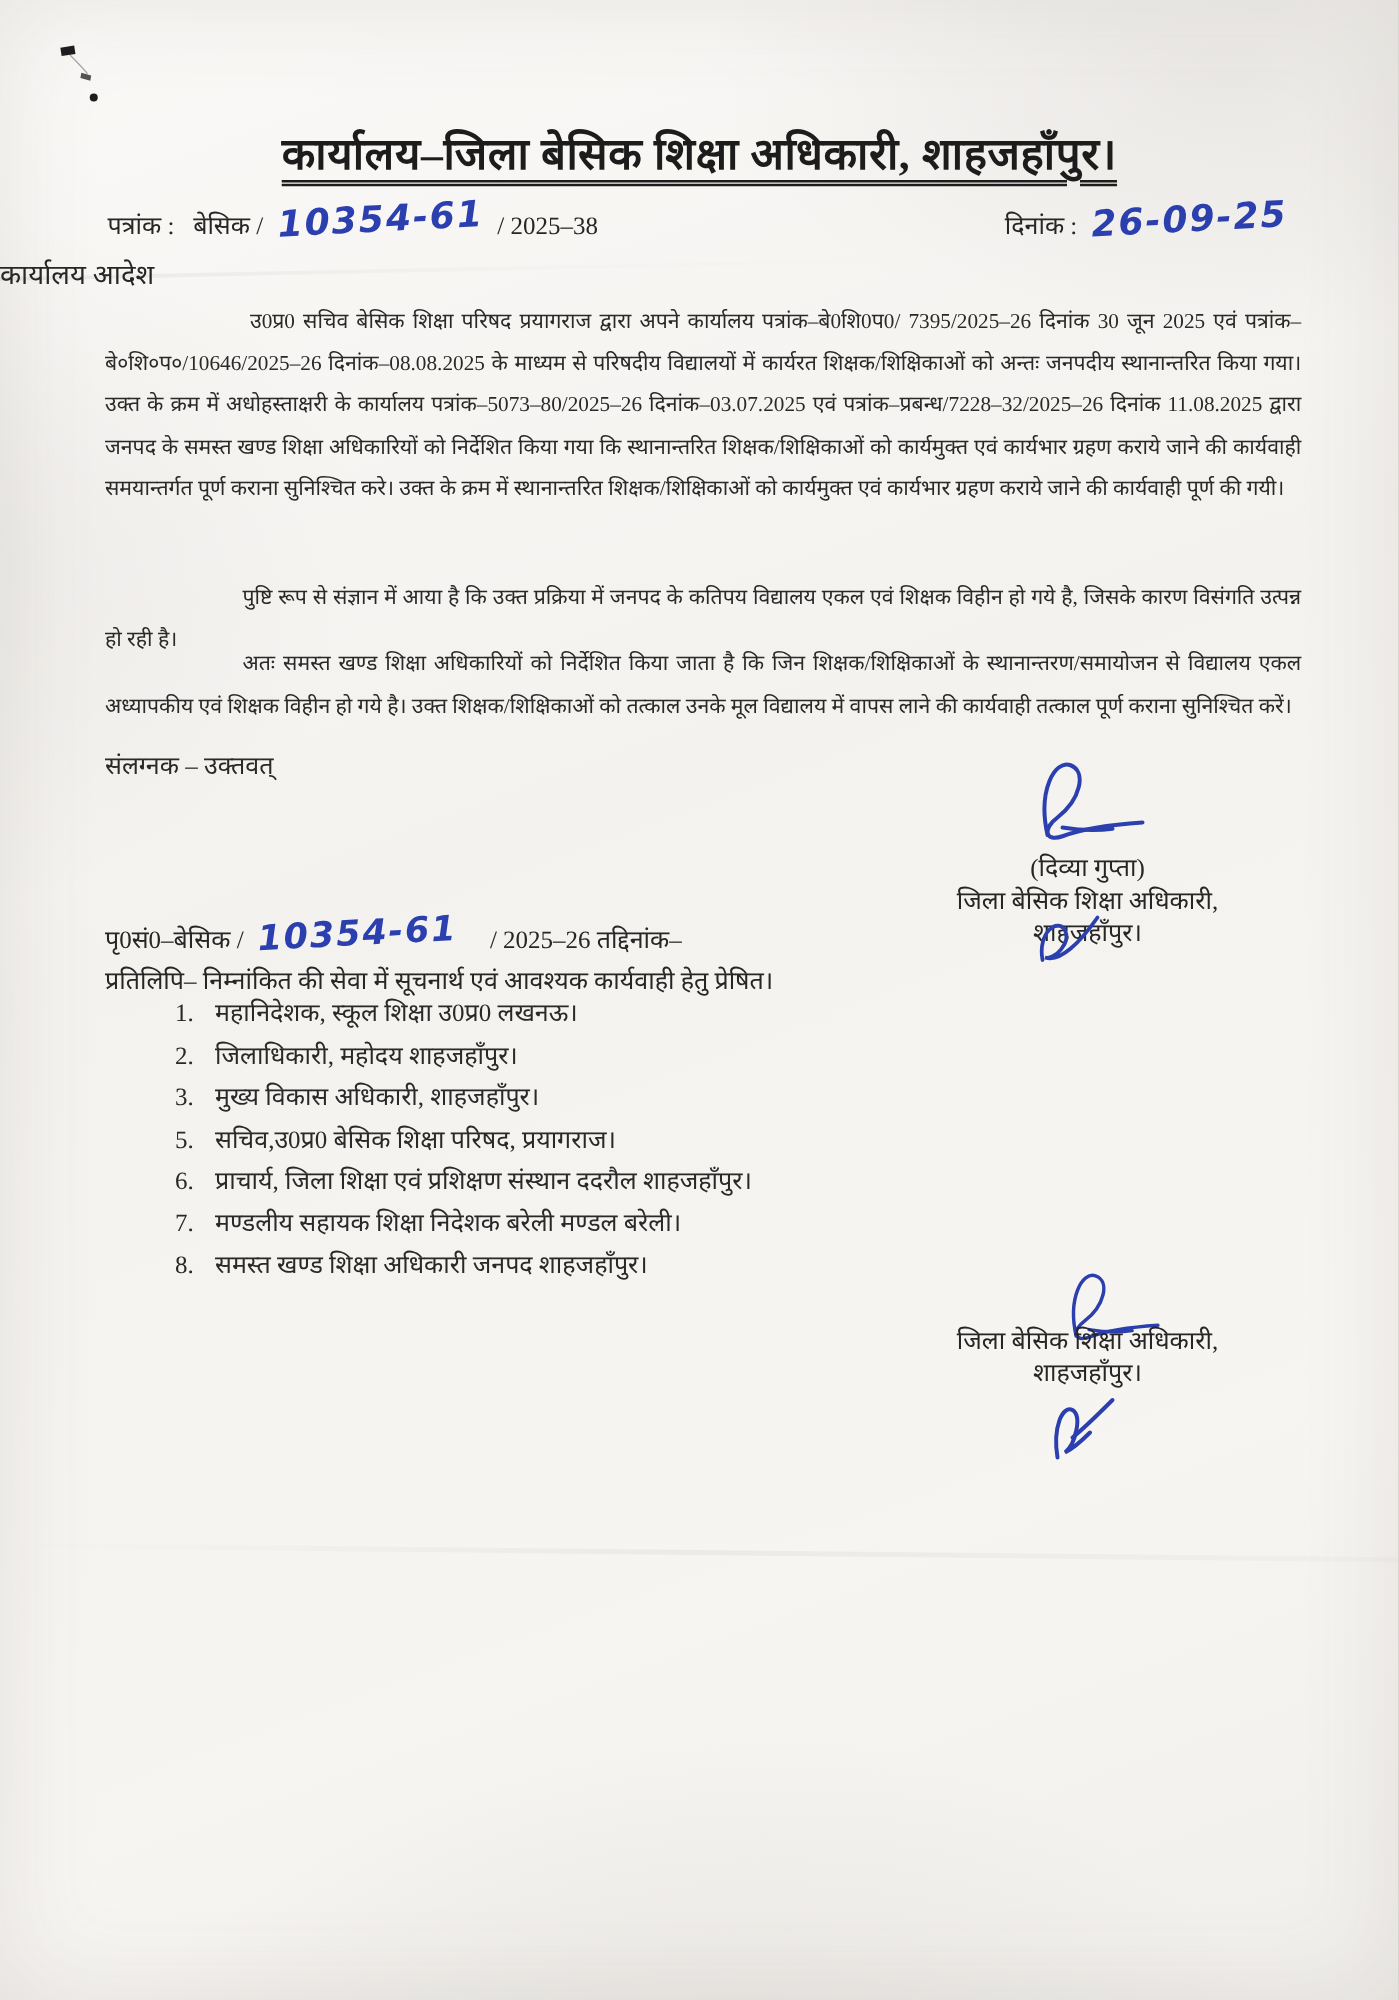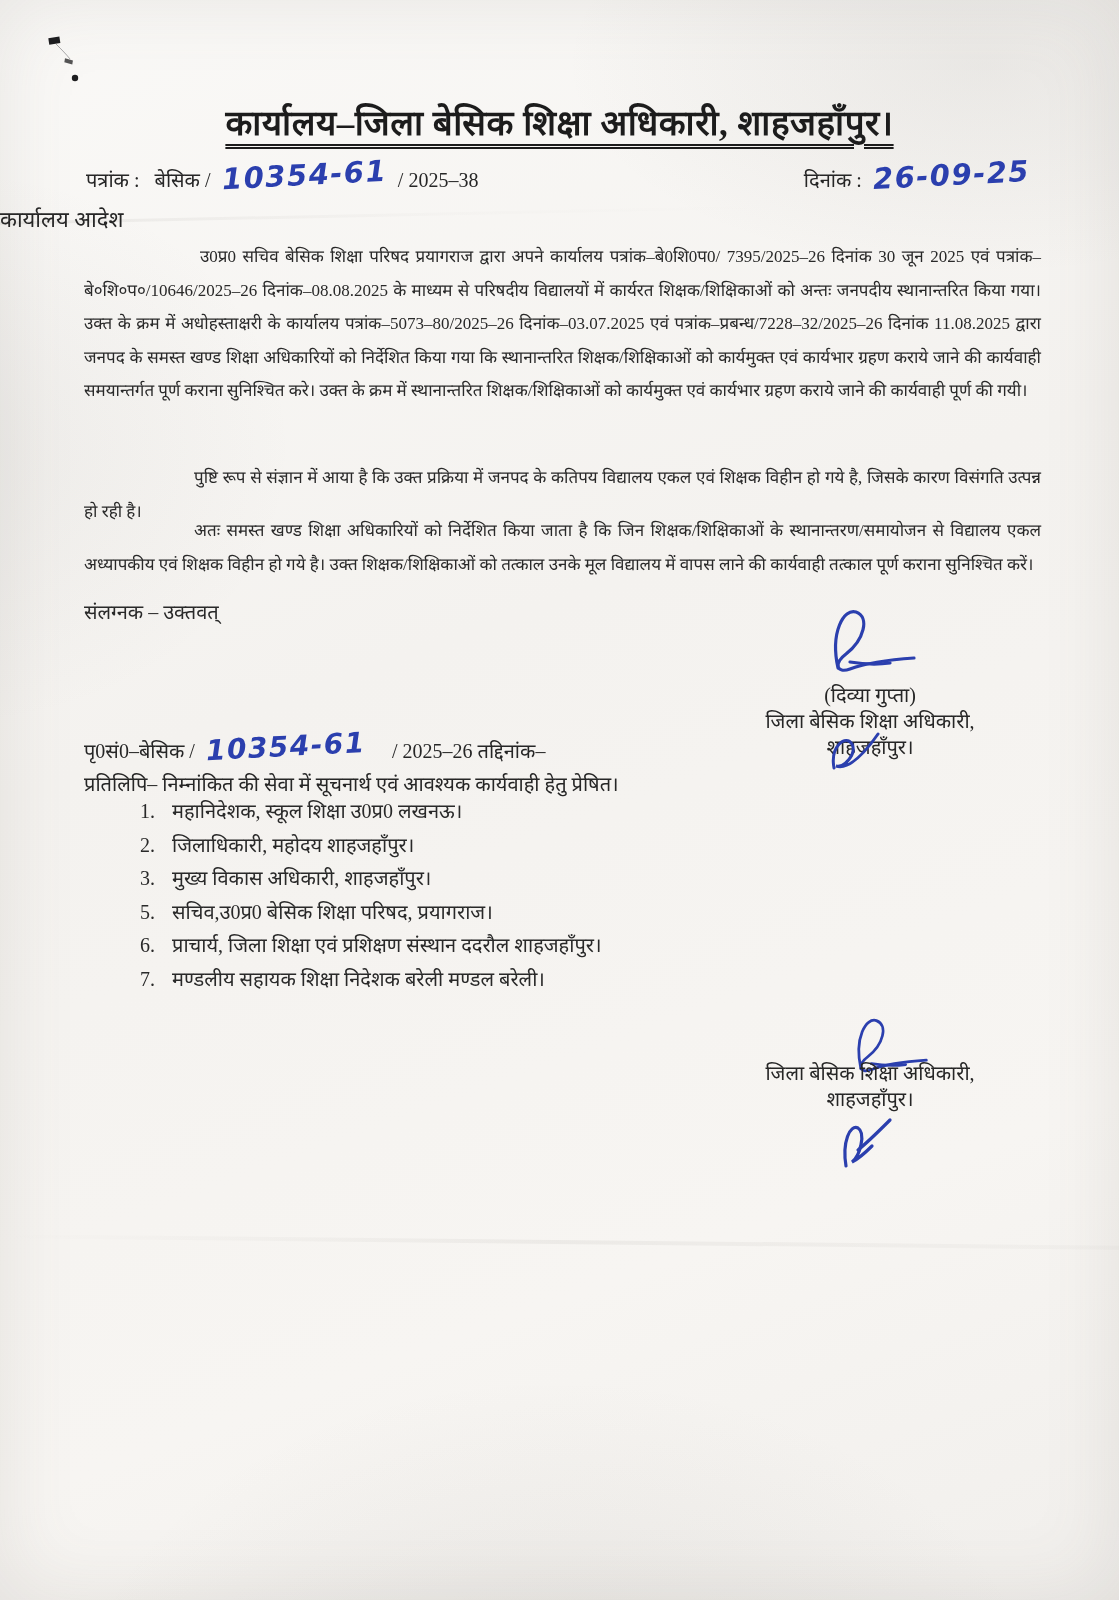--- a/index.html
+++ b/index.html
@@ -130,20 +130,21 @@
 
   <div class="copyline">प्रतिलिपि– निम्नांकित की सेवा में सूचनार्थ एवं आवश्यक कार्यवाही हेतु प्रेषित।</div>
 
   <ol class="recipients">
     <li><span class="num">1.</span><span>महानिदेशक, स्कूल शिक्षा उ0प्र0 लखनऊ।</span></li>
     <li><span class="num">2.</span><span>जिलाधिकारी, महोदय शाहजहाँपुर।</span></li>
     <li><span class="num">3.</span><span>मुख्य विकास अधिकारी, शाहजहाँपुर।</span></li>
     <li><span class="num">5.</span><span>सचिव,उ0प्र0 बेसिक शिक्षा परिषद, प्रयागराज।</span></li>
     <li><span class="num">6.</span><span>प्राचार्य, जिला शिक्षा एवं प्रशिक्षण संस्थान ददरौल शाहजहाँपुर।</span></li>
     <li><span class="num">7.</span><span>मण्डलीय सहायक शिक्षा निदेशक बरेली मण्डल बरेली।</span></li>
+    <li><span class="num">8.</span><span>समस्त खण्ड शिक्षा अधिकारी जनपद शाहजहाँपुर।</span></li>
   </ol>
 
   <svg class="sigsvg sig2-svg" width="120" height="62" viewBox="0 0 125 72">
     <g stroke="#2b3fae" stroke-width="3.2" fill="none" stroke-linecap="round">
       <path d="M38 66 C 30 30, 44 6, 56 10 C 70 15, 64 38, 46 52 C 34 61, 36 72, 50 67 C 66 61, 84 58, 114 56"></path>
       <path d="M50 60 C 62 62, 76 63, 90 61"></path>
     </g>
   </svg>
 
   <div class="sigblock sig2-text">

